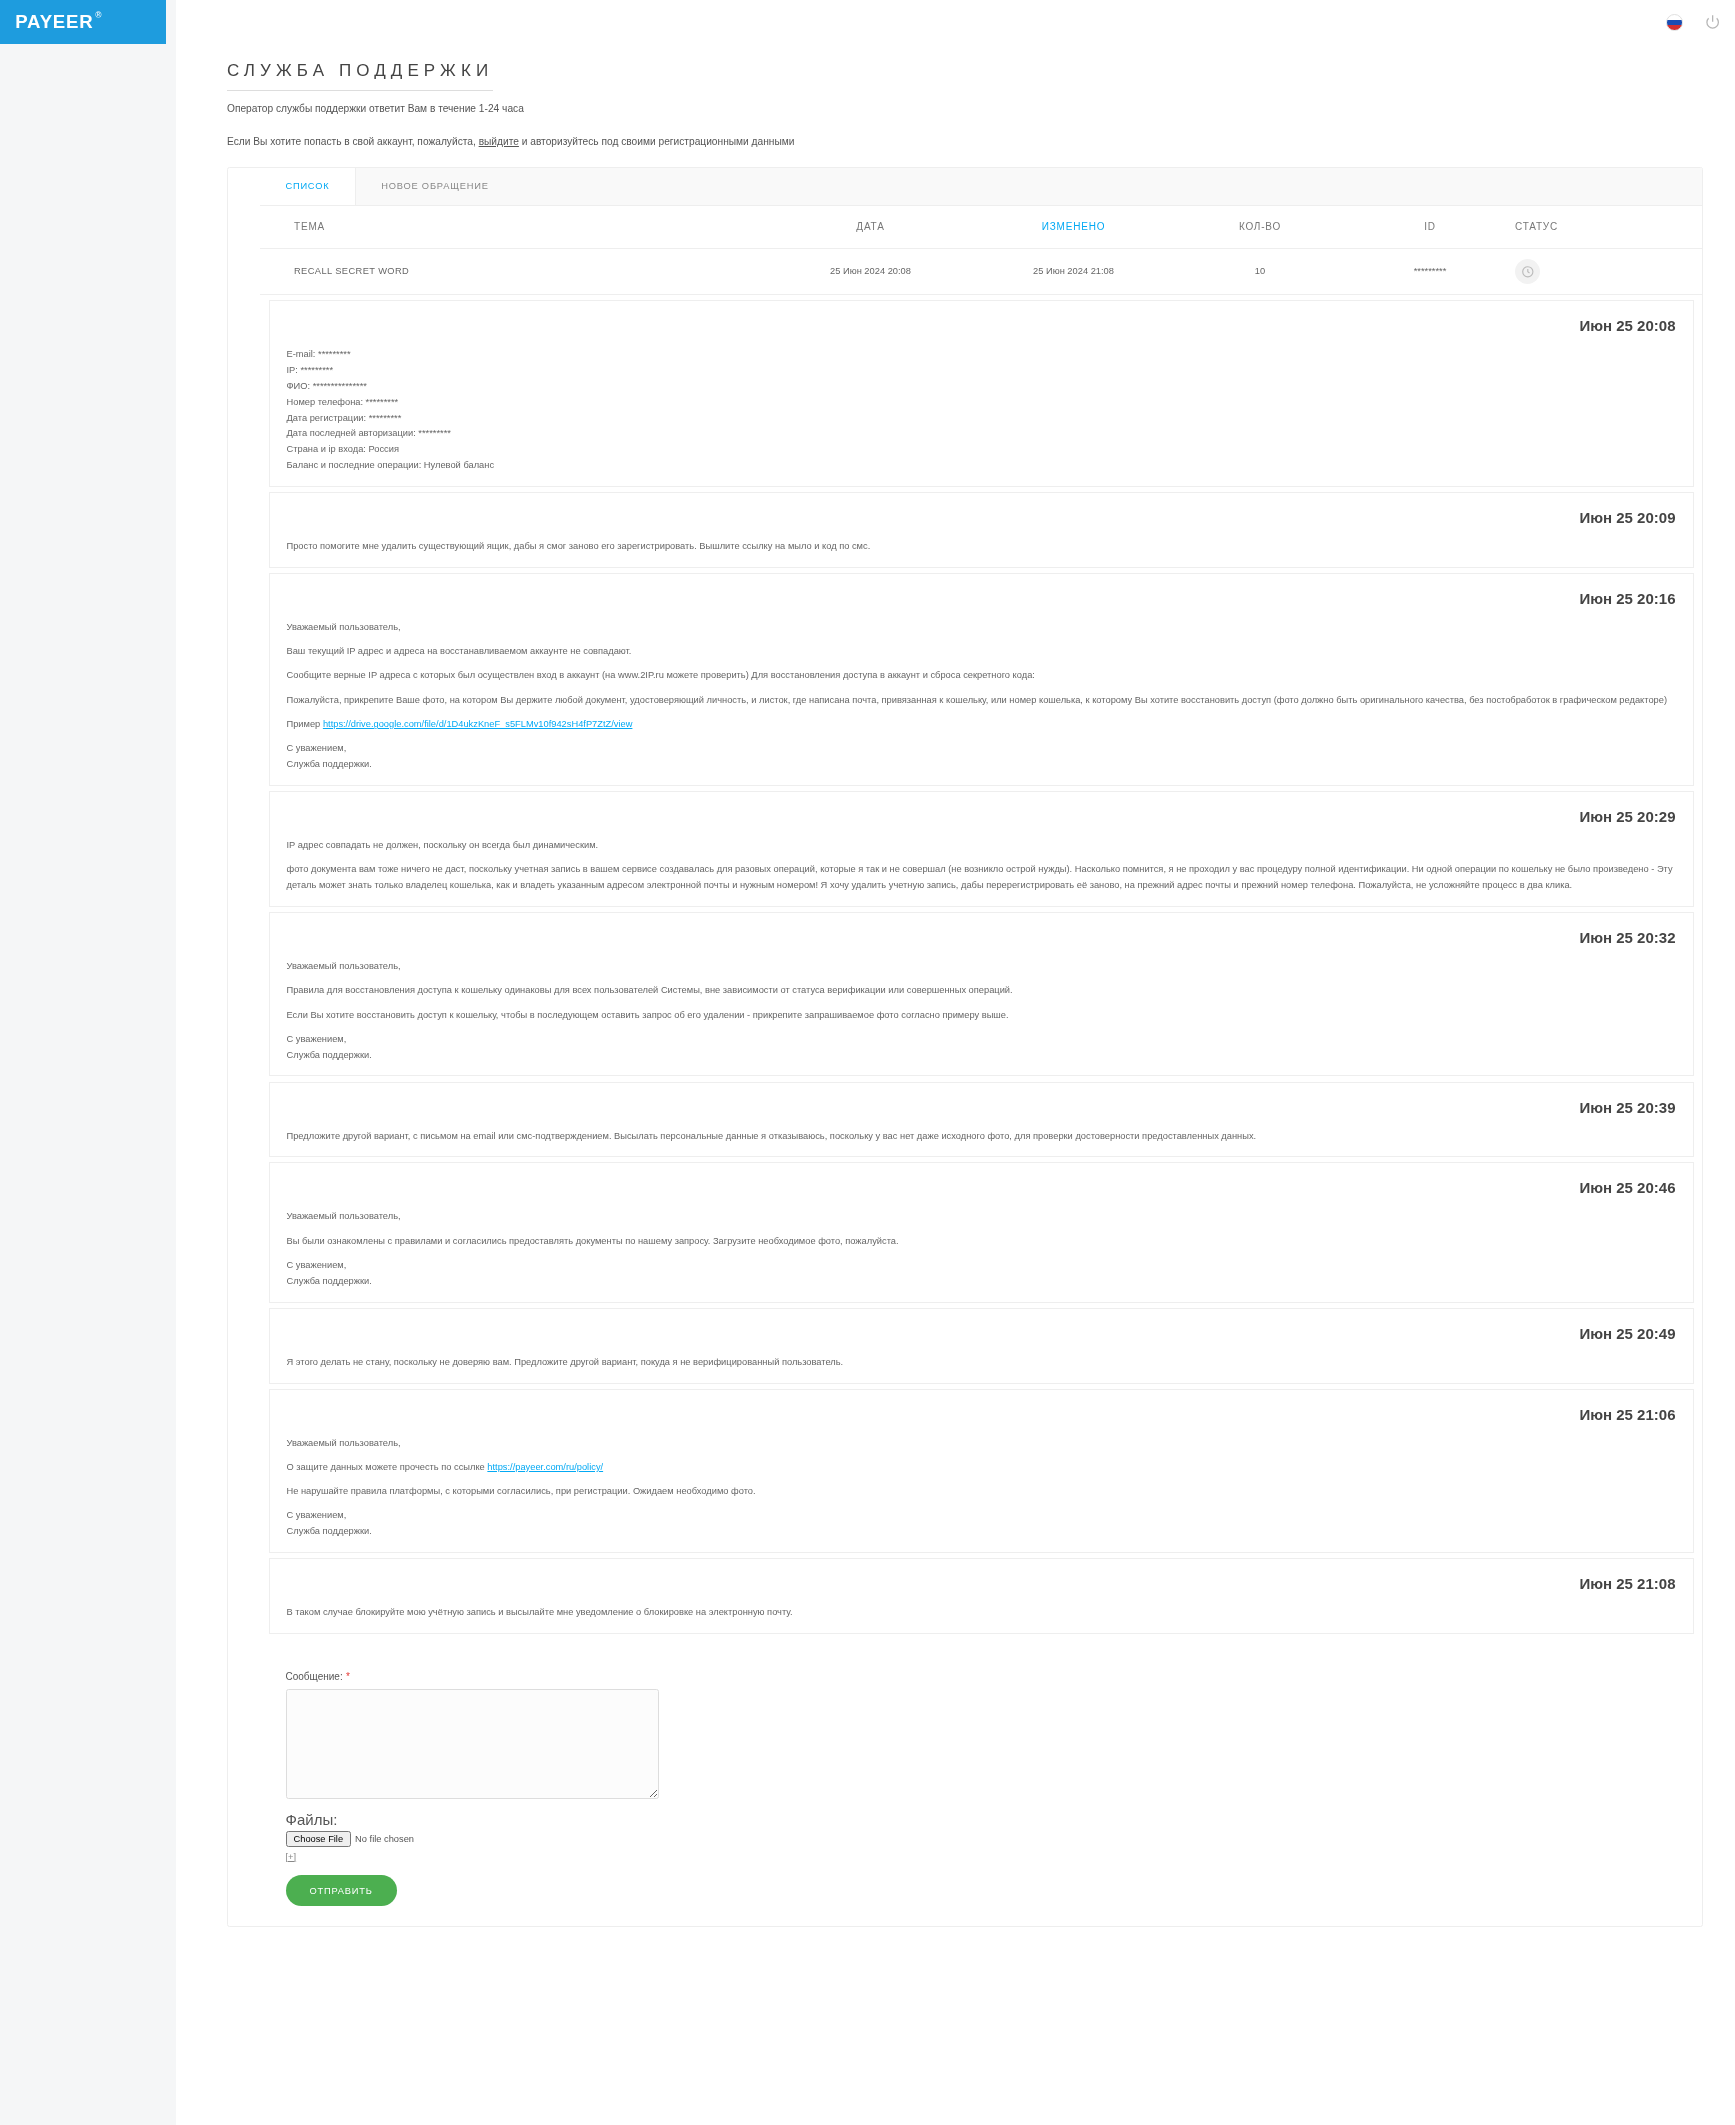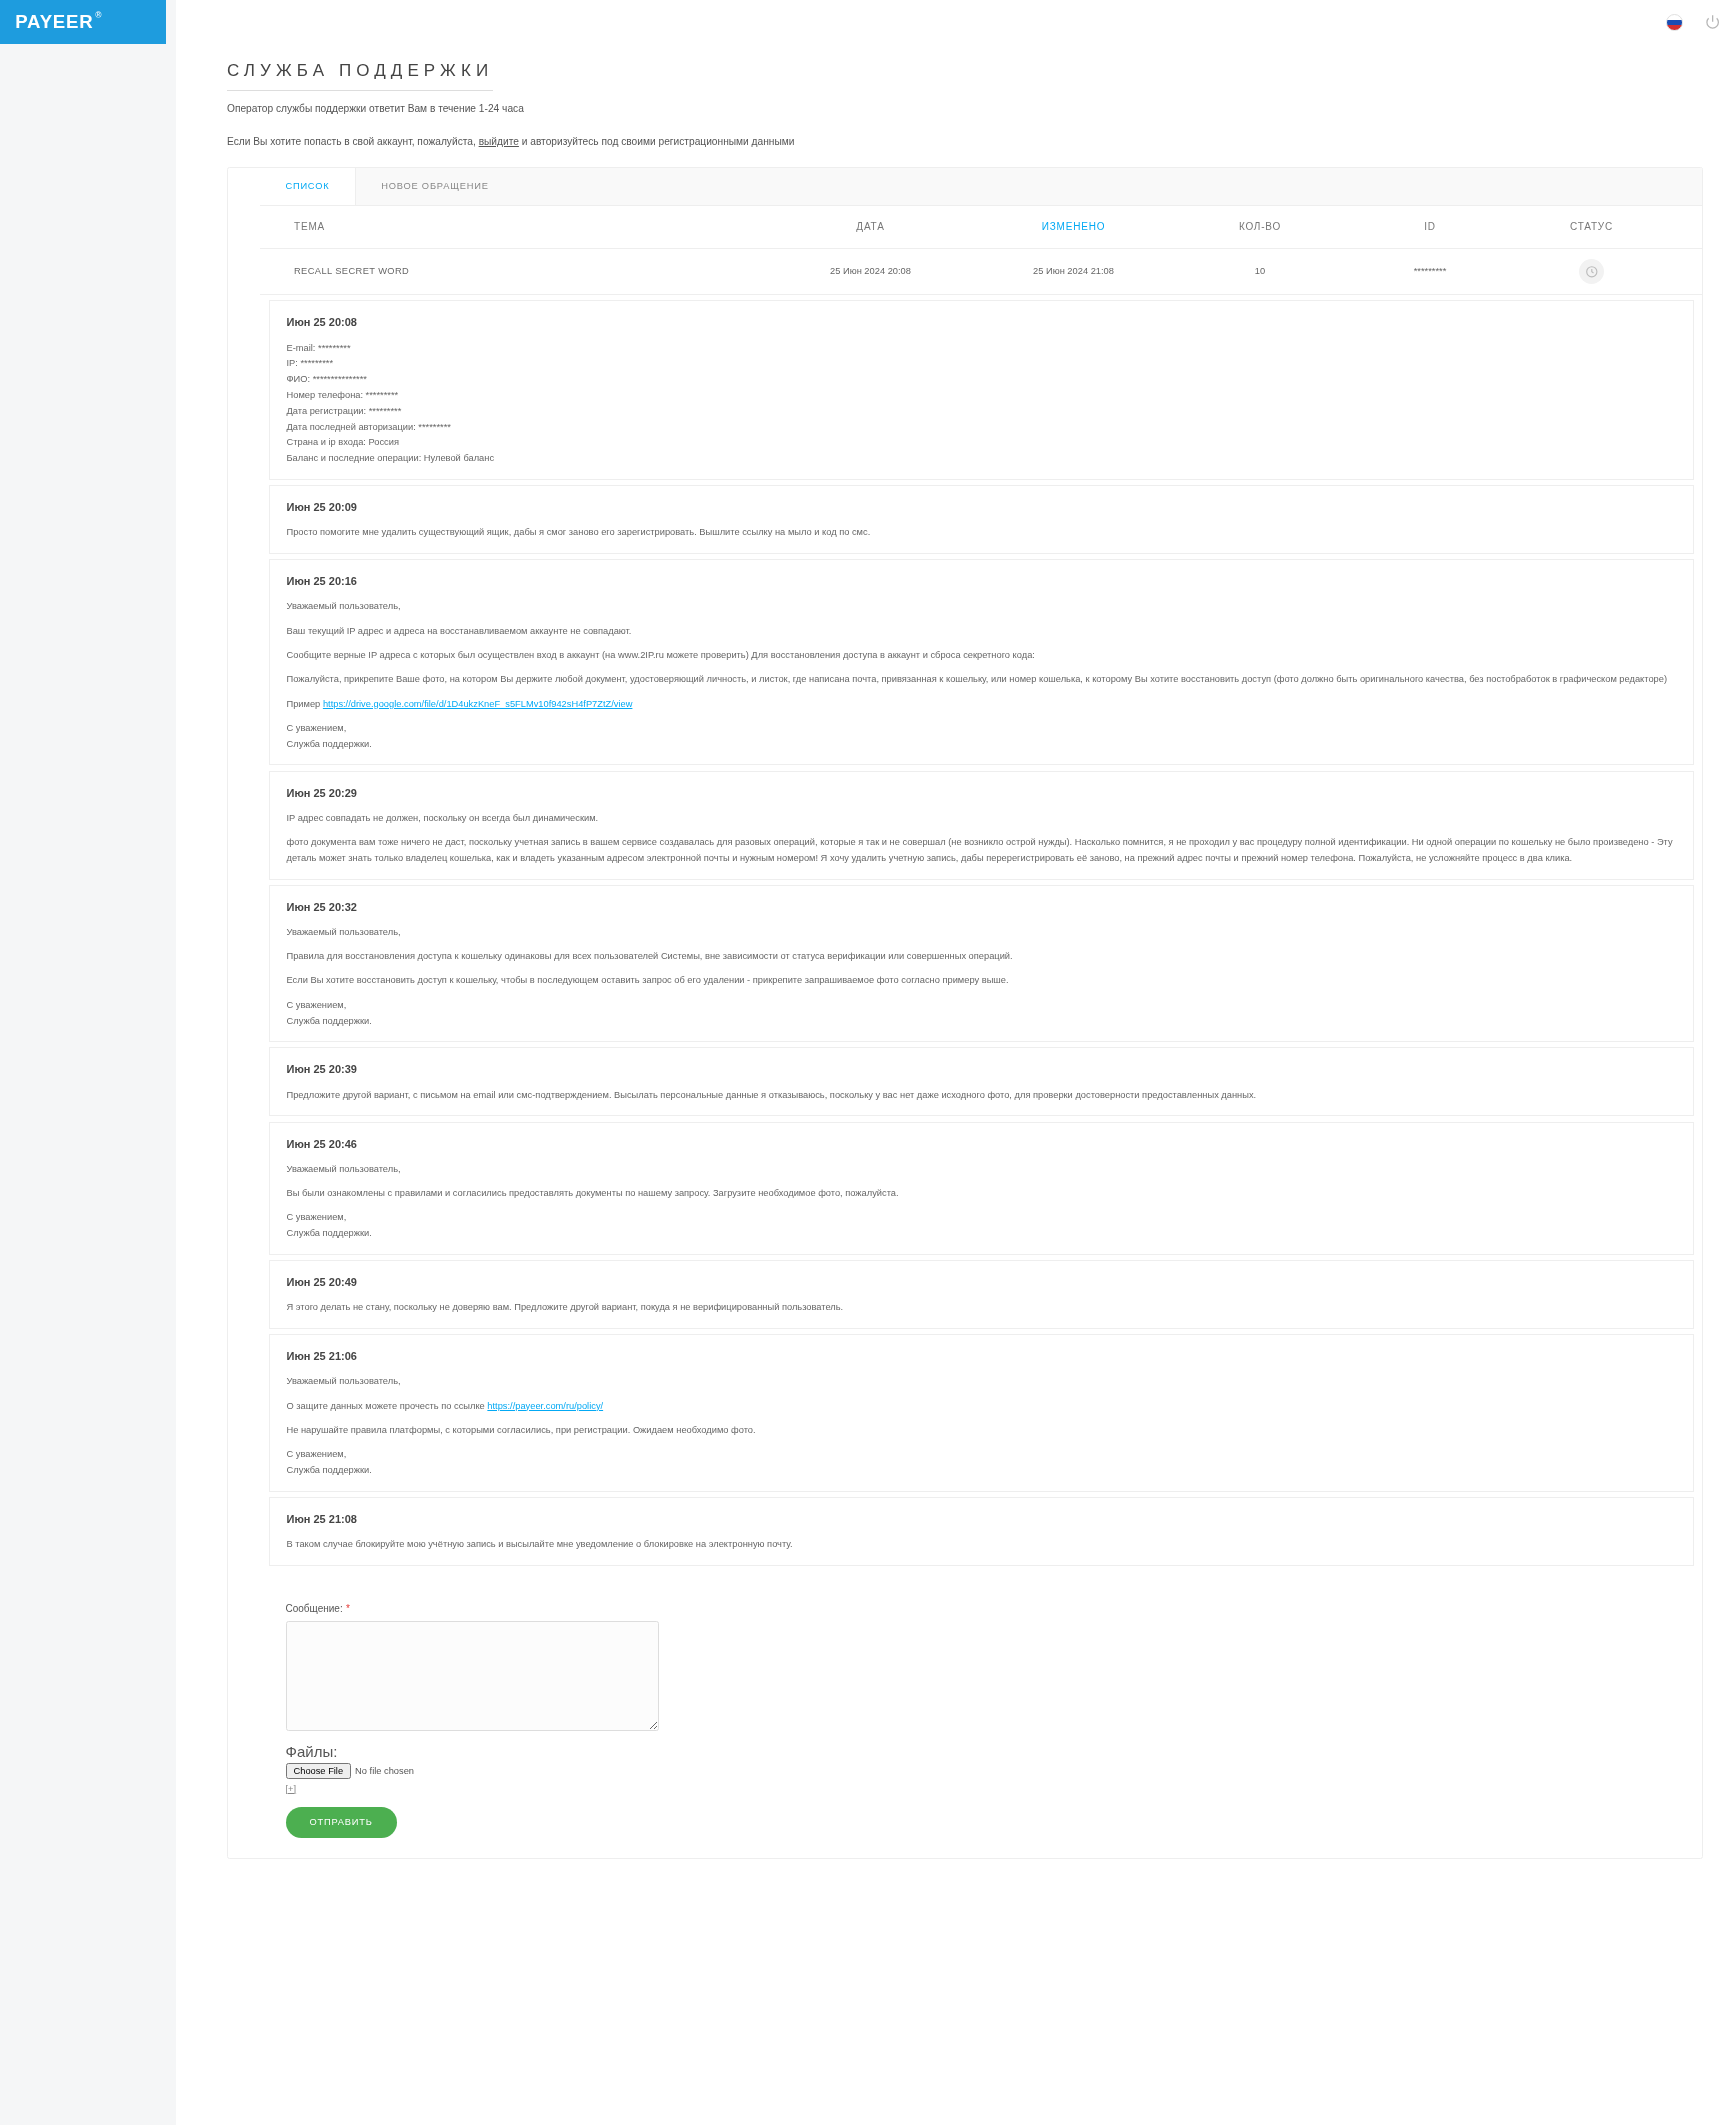--- a/index.html
+++ b/index.html
@@ -95,21 +95,21 @@
     font-size: 10px;
     letter-spacing: 0.8px;
     color: #777;
     border-bottom: 0.8px solid #eee;
   }
   .col-theme { flex: 0 0 475px; }
   .col-date  { flex: 0 0 203px; text-align: center; }
   .col-chg   { flex: 0 0 203px; text-align: center; color:#03a9f4; }
   .col-qty   { flex: 0 0 170px; text-align: center; }
   .col-id    { flex: 0 0 170px; text-align: center; }
-  .col-status{ flex: 0 0 153px; text-align: center; }
+  .col-status{ flex: 0 0 153px; }
   .ticket-row {
     display: flex;
     align-items: center;
     padding: 10.2px 34px;
     font-size: 9.3px;
     color: #666;
     border-bottom: 0.8px solid #eee;
   }
   .ticket-row .col-theme { font-size: 9.3px; letter-spacing: 0.4px; }
   .status-clock {
@@ -119,21 +119,21 @@
   .status-clock svg { width: 13.6px; height:13.6px; color:#bbb; }
   .msg {
     margin: 5.1px 8.5px;
     border: 0.8px solid #eee;
     background: #fff;
     padding: 12px 17px;
     font-size: 9.3px;
     color: #666;
     line-height: 1.7;
   }
-  .msg .ts { font-weight: 700; color:#444; margin-bottom: 8.5px; font-size: 11px; }
+  .msg .ts { font-weight: 700; color:#444; margin-bottom: 8.5px; font-size: 15px; text-align: right; }
   .msg a { color: #03a9f4; text-decoration: underline; }
   .msg .para { margin-bottom: 8.5px; }
   .msg .para:last-child { margin-bottom: 0; }
   .reply-area { padding: 12px 17px 20.3px 17px; margin: 0 8.5px; }
   .reply-label { font-size: 10px; color:#555; margin-bottom:6.8px;margin-top:20px; }
   .reply-label .star { color:#e53935; margin-left:3.4px; }
   textarea.reply {
     width: 373px; height: 110px;
     border:0.8px solid #ddd; border-radius:2.5px;
     resize: both;

